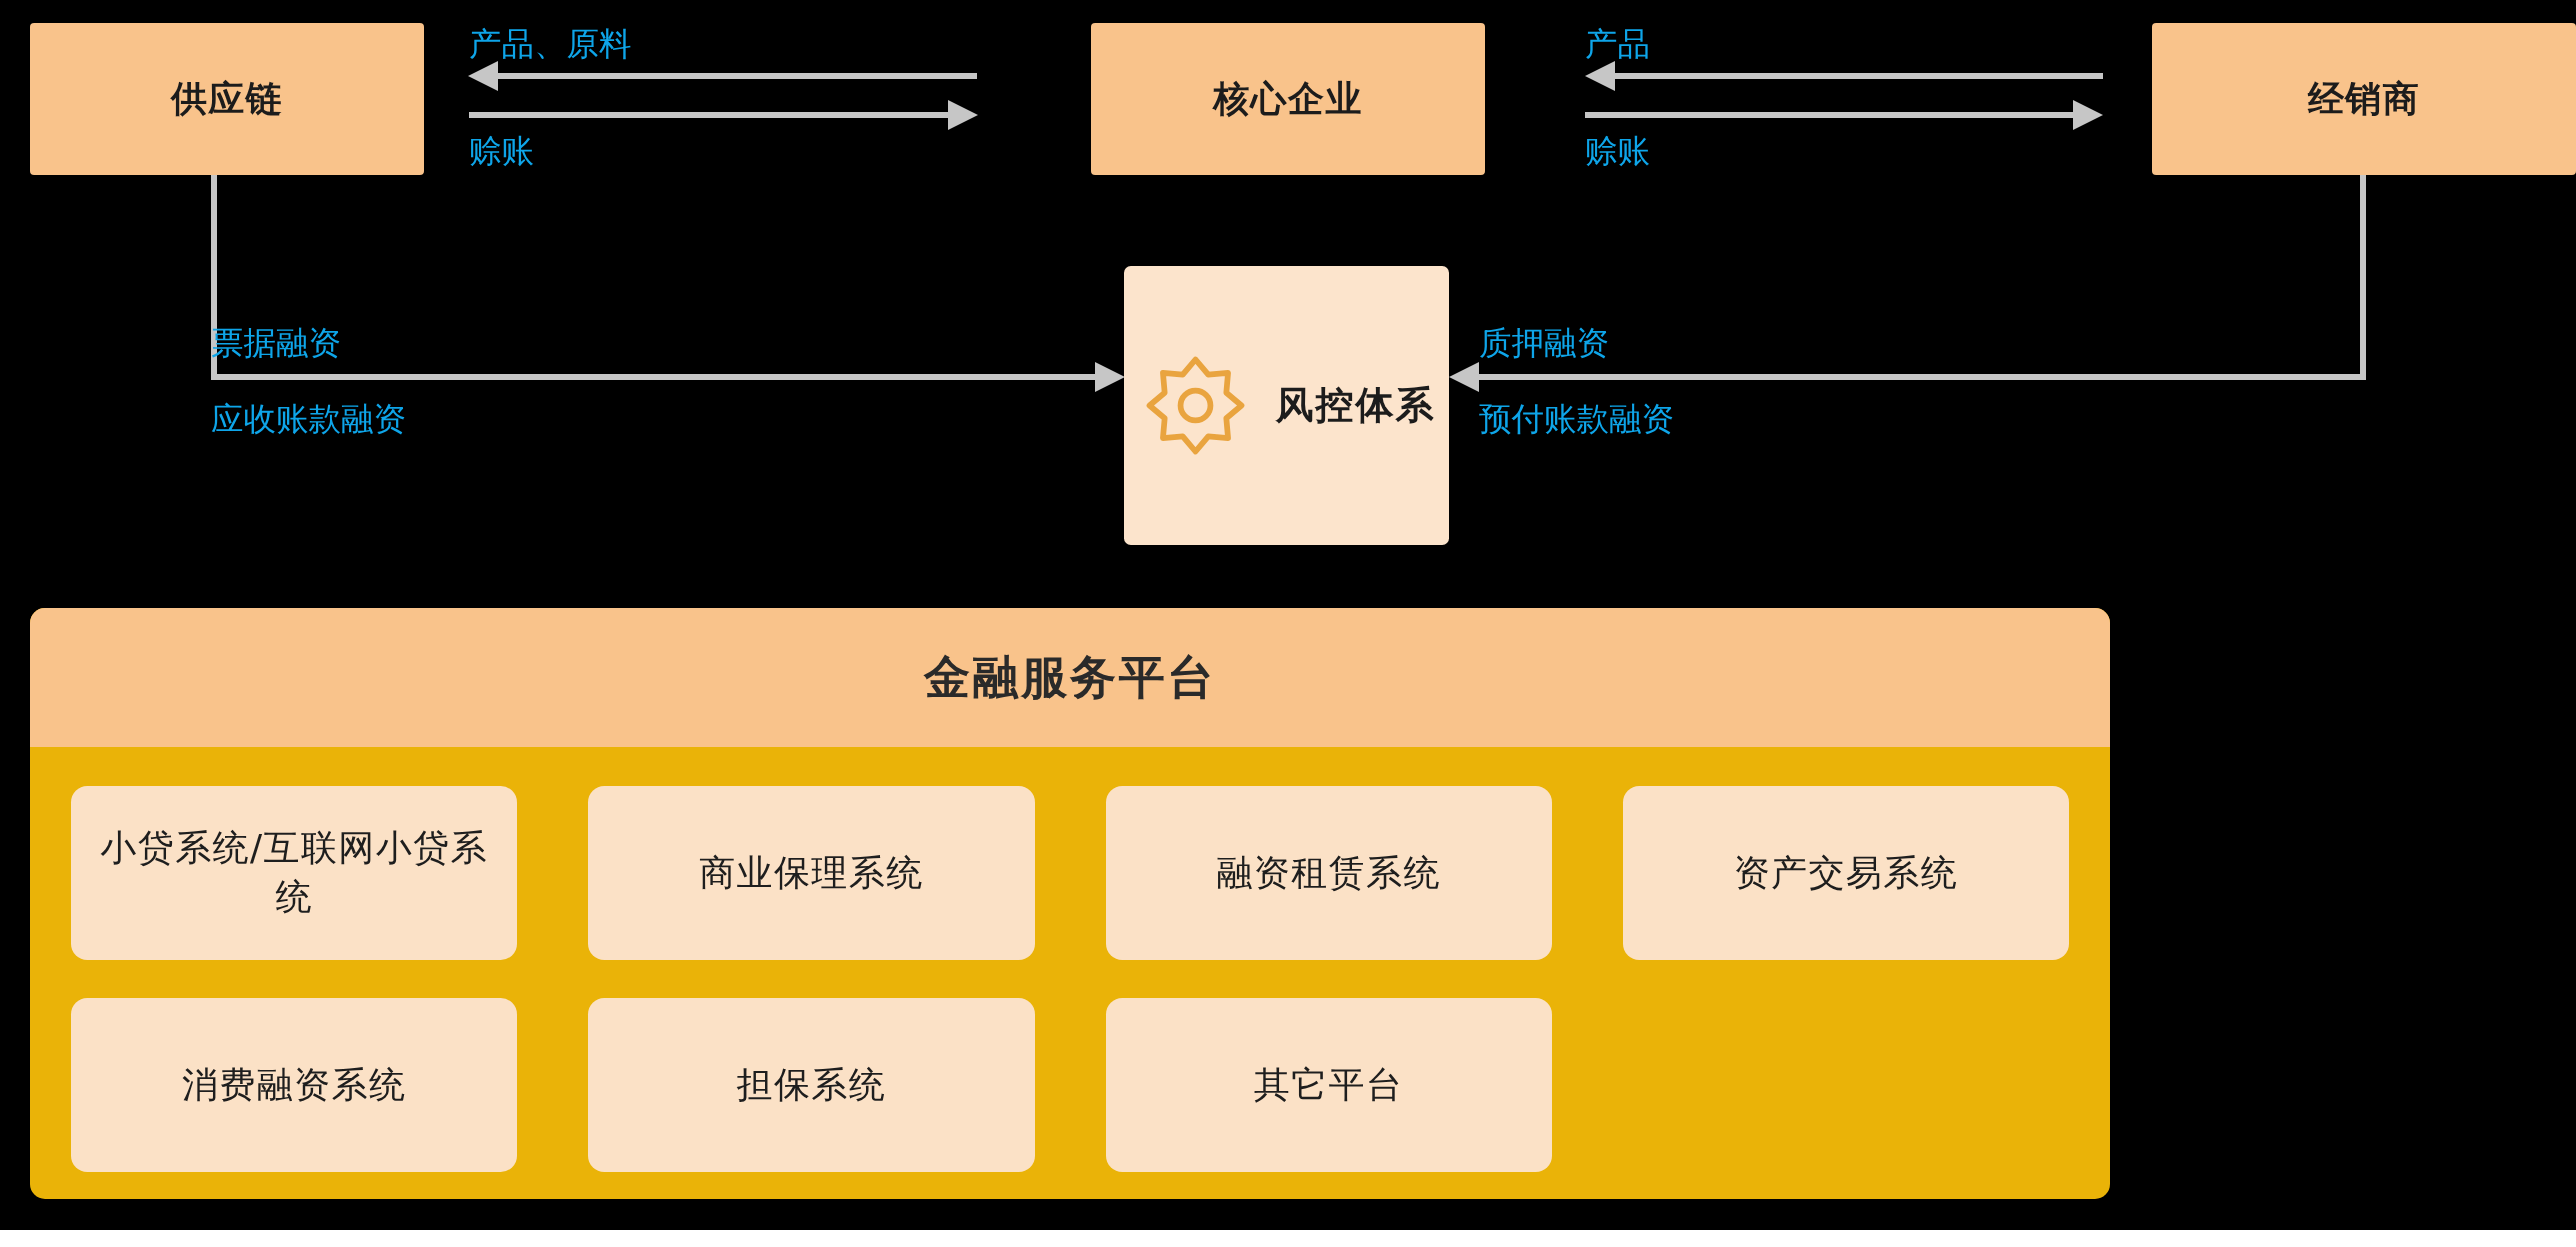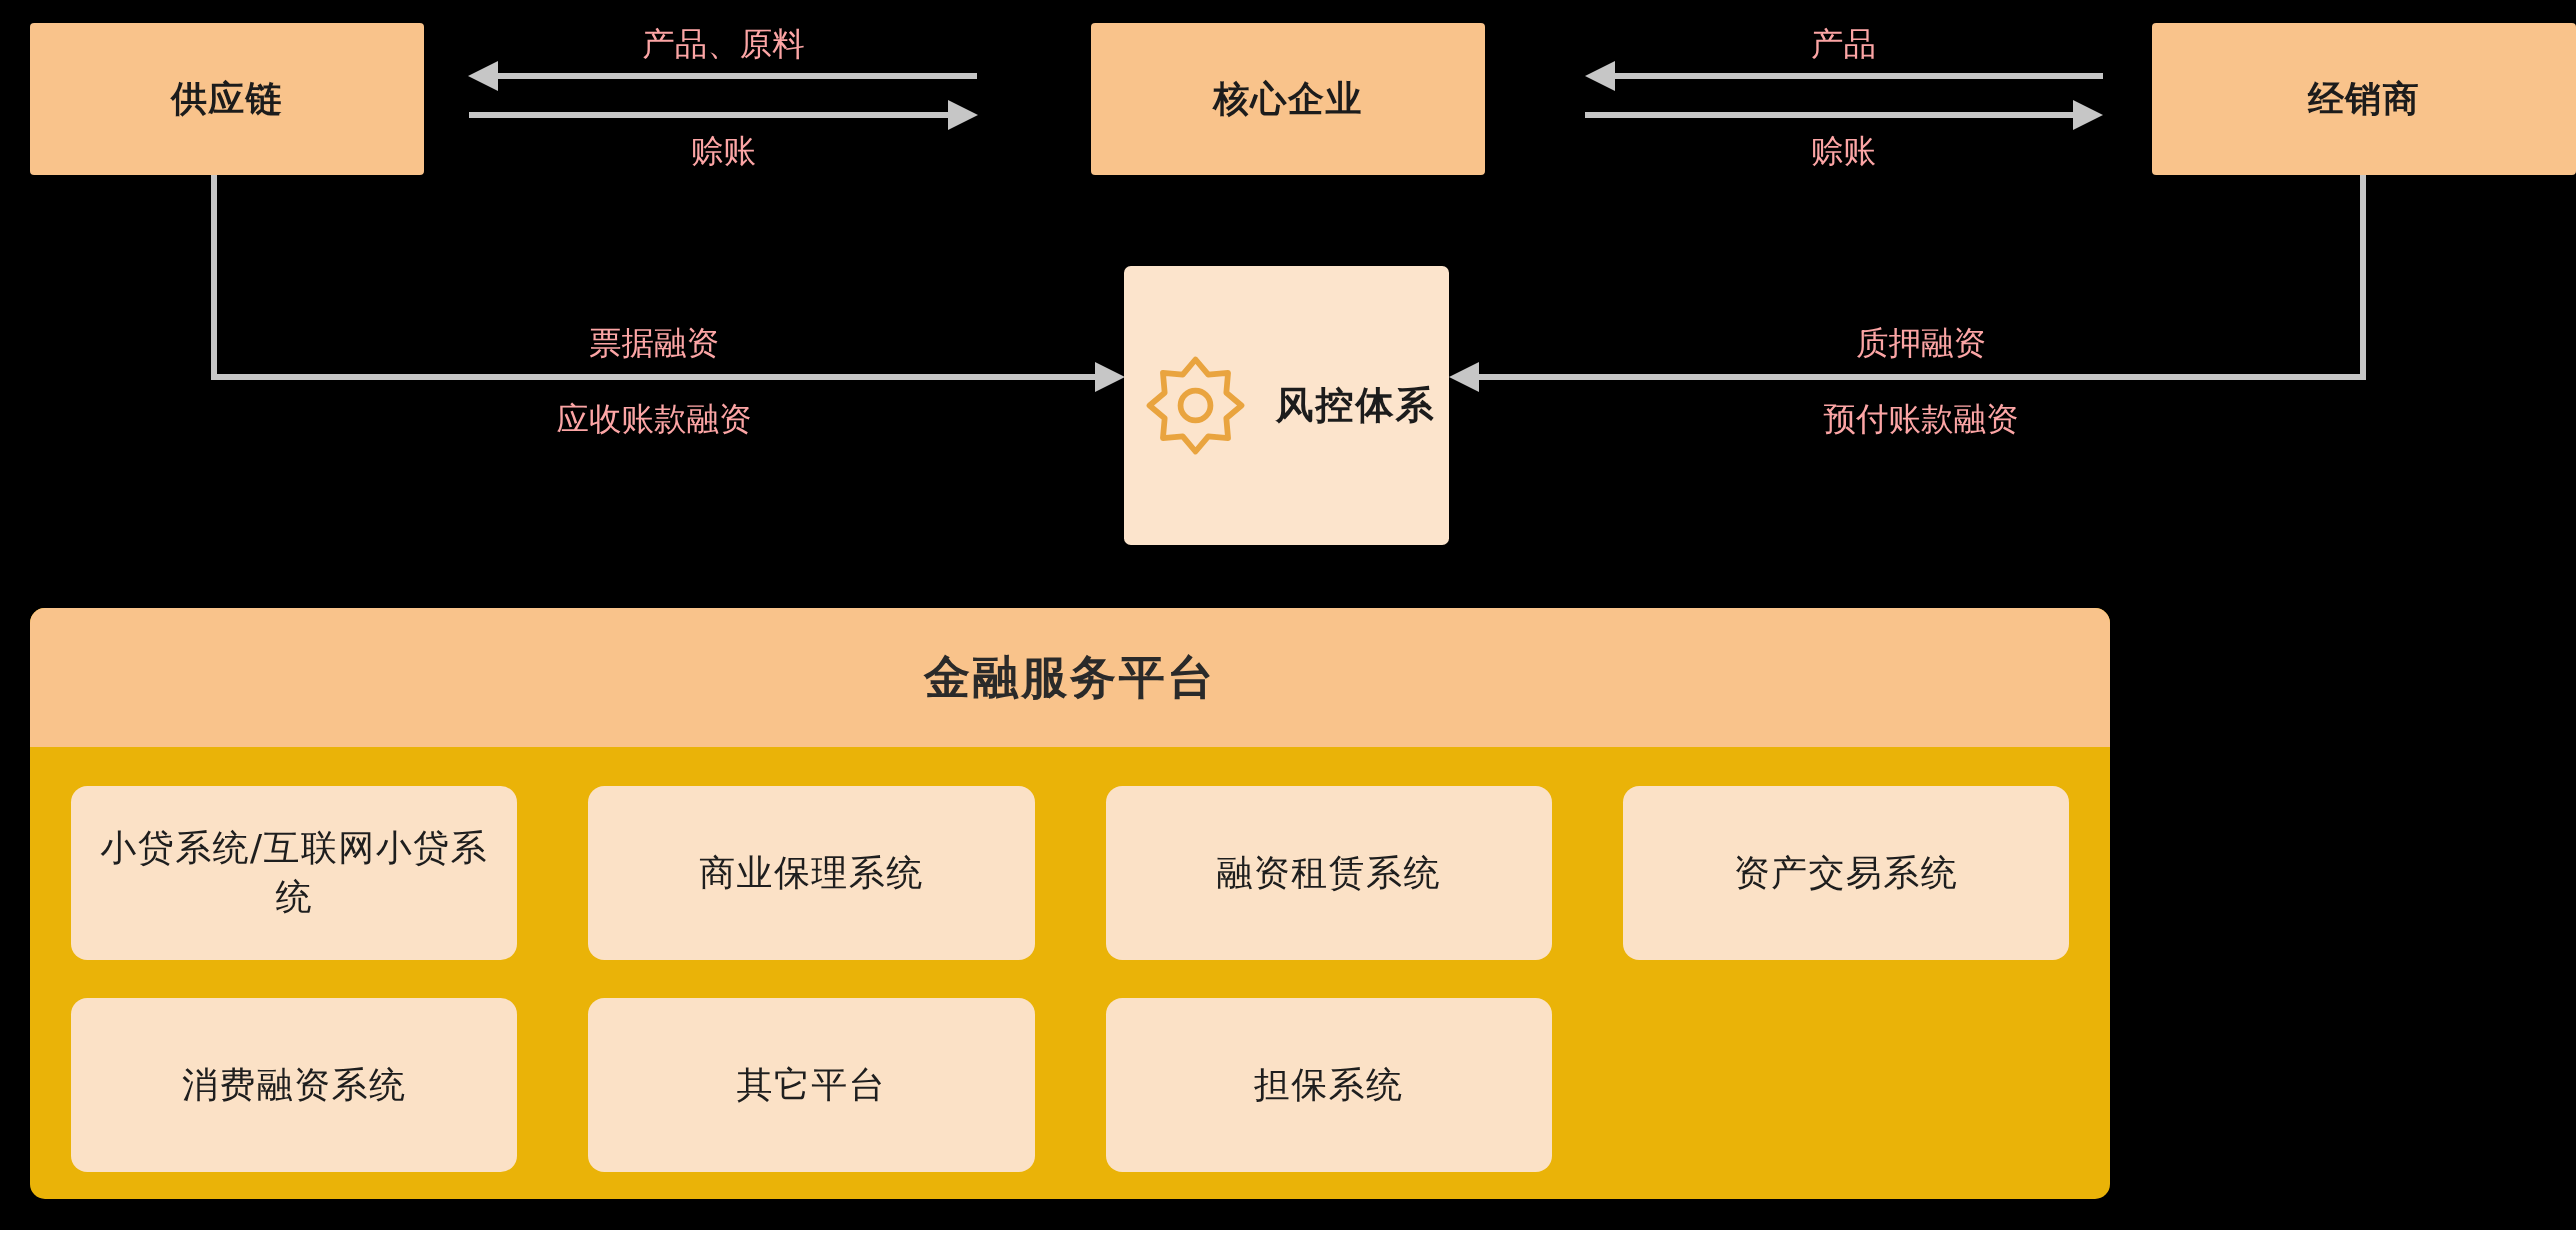--- a/index.html
+++ b/index.html
@@ -6,21 +6,21 @@
   .canvas {
     position:relative; width:2576px; height:1247px; background:#000000;
     font-family:"DejaVu Sans","Liberation Sans",sans-serif; overflow:hidden;
   }
   .node {
     position:absolute; background:#F9C38B; border-radius:4.1px;
     display:flex; align-items:center; justify-content:center;
     font-size:36px; font-weight:bold; color:#1c1c1c; letter-spacing:1.4px;
   }
   .flow-label {
-    position:absolute; text-align:center; font-size:32.5px; color:#fca5a5;
+    position:absolute; text-align:left; font-size:32.5px; color:#0ea5e9;
     height:39px; line-height:39px;
   }
   .h-arrow { position:absolute; height:6.1px; background:#c6c6c6; }
   .h-arrow.head-left::before {
     content:""; position:absolute; left:-30px; top:50%; transform:translateY(-50%);
     border-top:15px solid transparent; border-bottom:15px solid transparent;
     border-right:30px solid #c6c6c6;
   }
   .h-arrow.head-right::after {
     content:""; position:absolute; right:-30px; top:50%; transform:translateY(-50%);
@@ -105,21 +105,21 @@
   <div class="panel">
     <div class="panel-header">
       <span>金融服务平台</span>
     </div>
     <div class="panel-grid">
       <div class="grid-item">小贷系统/互联网小贷系统</div>
       <div class="grid-item">商业保理系统</div>
       <div class="grid-item">融资租赁系统</div>
       <div class="grid-item">资产交易系统</div>
       <div class="grid-item">消费融资系统</div>
+      <div class="grid-item">担保系统</div>
       <div class="grid-item">其它平台</div>
-      <div class="grid-item">担保系统</div>
     </div>
   </div>
 
   <div class="bottom-strip"></div>
 
 </div>
 
 
 </body></html>

